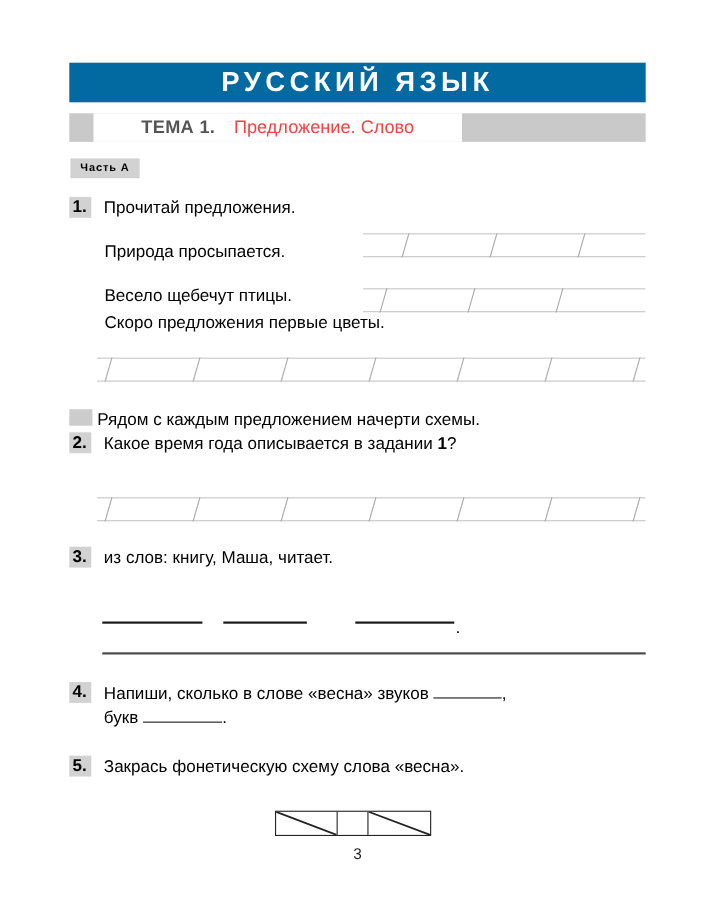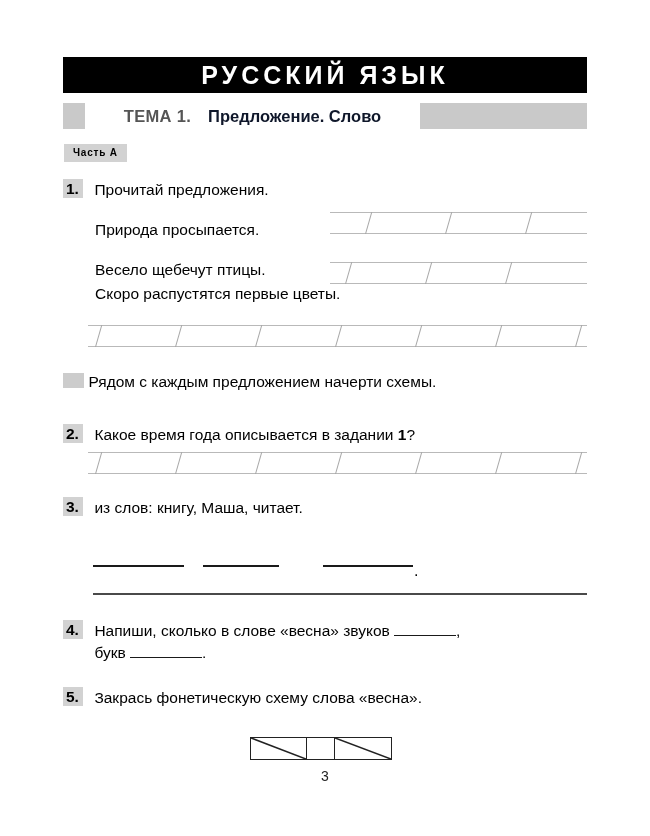--- a/index.html
+++ b/index.html
@@ -24,21 +24,21 @@
     background: #ffffff;
   }
 
   
   .title-bar {
     position: absolute;
     left: 63px;
     top: 57px;
     width: 524px;
     height: 36px;
-    background: #000000;
+    background: #0369a1;
     display: flex;
     align-items: center;
     justify-content: center;
   }
   .title-bar .title-text {
     color: #ffffff;
     font-size: 25px;
     font-weight: bold;
     letter-spacing: 4px;
   }
@@ -64,22 +64,22 @@
     gap: 17px;
   }
   .theme-label {
     font-size: 16.5px;
     font-weight: bold;
     color: #555555;
     letter-spacing: 0.3px;
   }
   .theme-name {
     font-size: 16.5px;
-    font-weight: bold;
-    color: #0f172a;
+    font-weight: normal;
+    color: #ef4444;
   }
 
   .part-badge {
     position: absolute;
     left: 64px;
     top: 144px;
     background: #d2d2d2;
     padding: 3px 9px 4px 9px;
     font-size: 10px;
     font-weight: bold;
@@ -223,21 +223,21 @@
 
   <div class="part-badge">Часть А</div>
 
   <div class="ex" style="top:179px;">
     <span class="num-badge">1.</span>
     <span class="ex-body">Прочитай предложения.</span>
   </div>
 
   <div class="sentence" style="left:95px; top:219px;">Природа просыпается.</div>
   <div class="sentence" style="left:95px; top:259px;">Весело щебечут птицы.</div>
-  <div class="sentence" style="left:95px; top:283px;">Скоро распустятся первые цветы.</div>
+  <div class="sentence" style="left:95px; top:283px;">Скоро предложения первые цветы.</div>
 
   <div class="ruled" style="left:330px; top:212px; width:257px; height:22px;">
     <div class="hline top"></div>
     <div class="hline bot"></div>
     <div class="slant" style="left:38px;"></div>
     <div class="slant" style="left:118px;"></div>
     <div class="slant" style="left:198px;"></div>
   </div>
 
   <div class="ruled" style="left:330px; top:262px; width:257px; height:22px;">
@@ -258,21 +258,21 @@
     <div class="slant" style="left:330px;"></div>
     <div class="slant" style="left:410px;"></div>
     <div class="slant" style="left:490px;"></div>
   </div>
 
   <div class="ex" style="top:371px;">
     <span class="sq-bullet"></span>
     <span class="ex-body" style="margin-left:0;">Рядом с каждым предложением  начерти схемы.</span>
   </div>
 
-  <div class="ex" style="top:424px;">
+  <div class="ex" style="top:393px;">
     <span class="num-badge">2.</span>
     <span class="ex-body"><span>Какое время года описывается в задании </span><b>1</b><span>?</span></span>
   </div>
 
   <div class="ruled" style="left:88px; top:452px; width:499px; height:22px;">
     <div class="hline top"></div>
     <div class="hline bot"></div>
     <div class="slant" style="left:10px;"></div>
     <div class="slant" style="left:90px;"></div>
     <div class="slant" style="left:170px;"></div>

